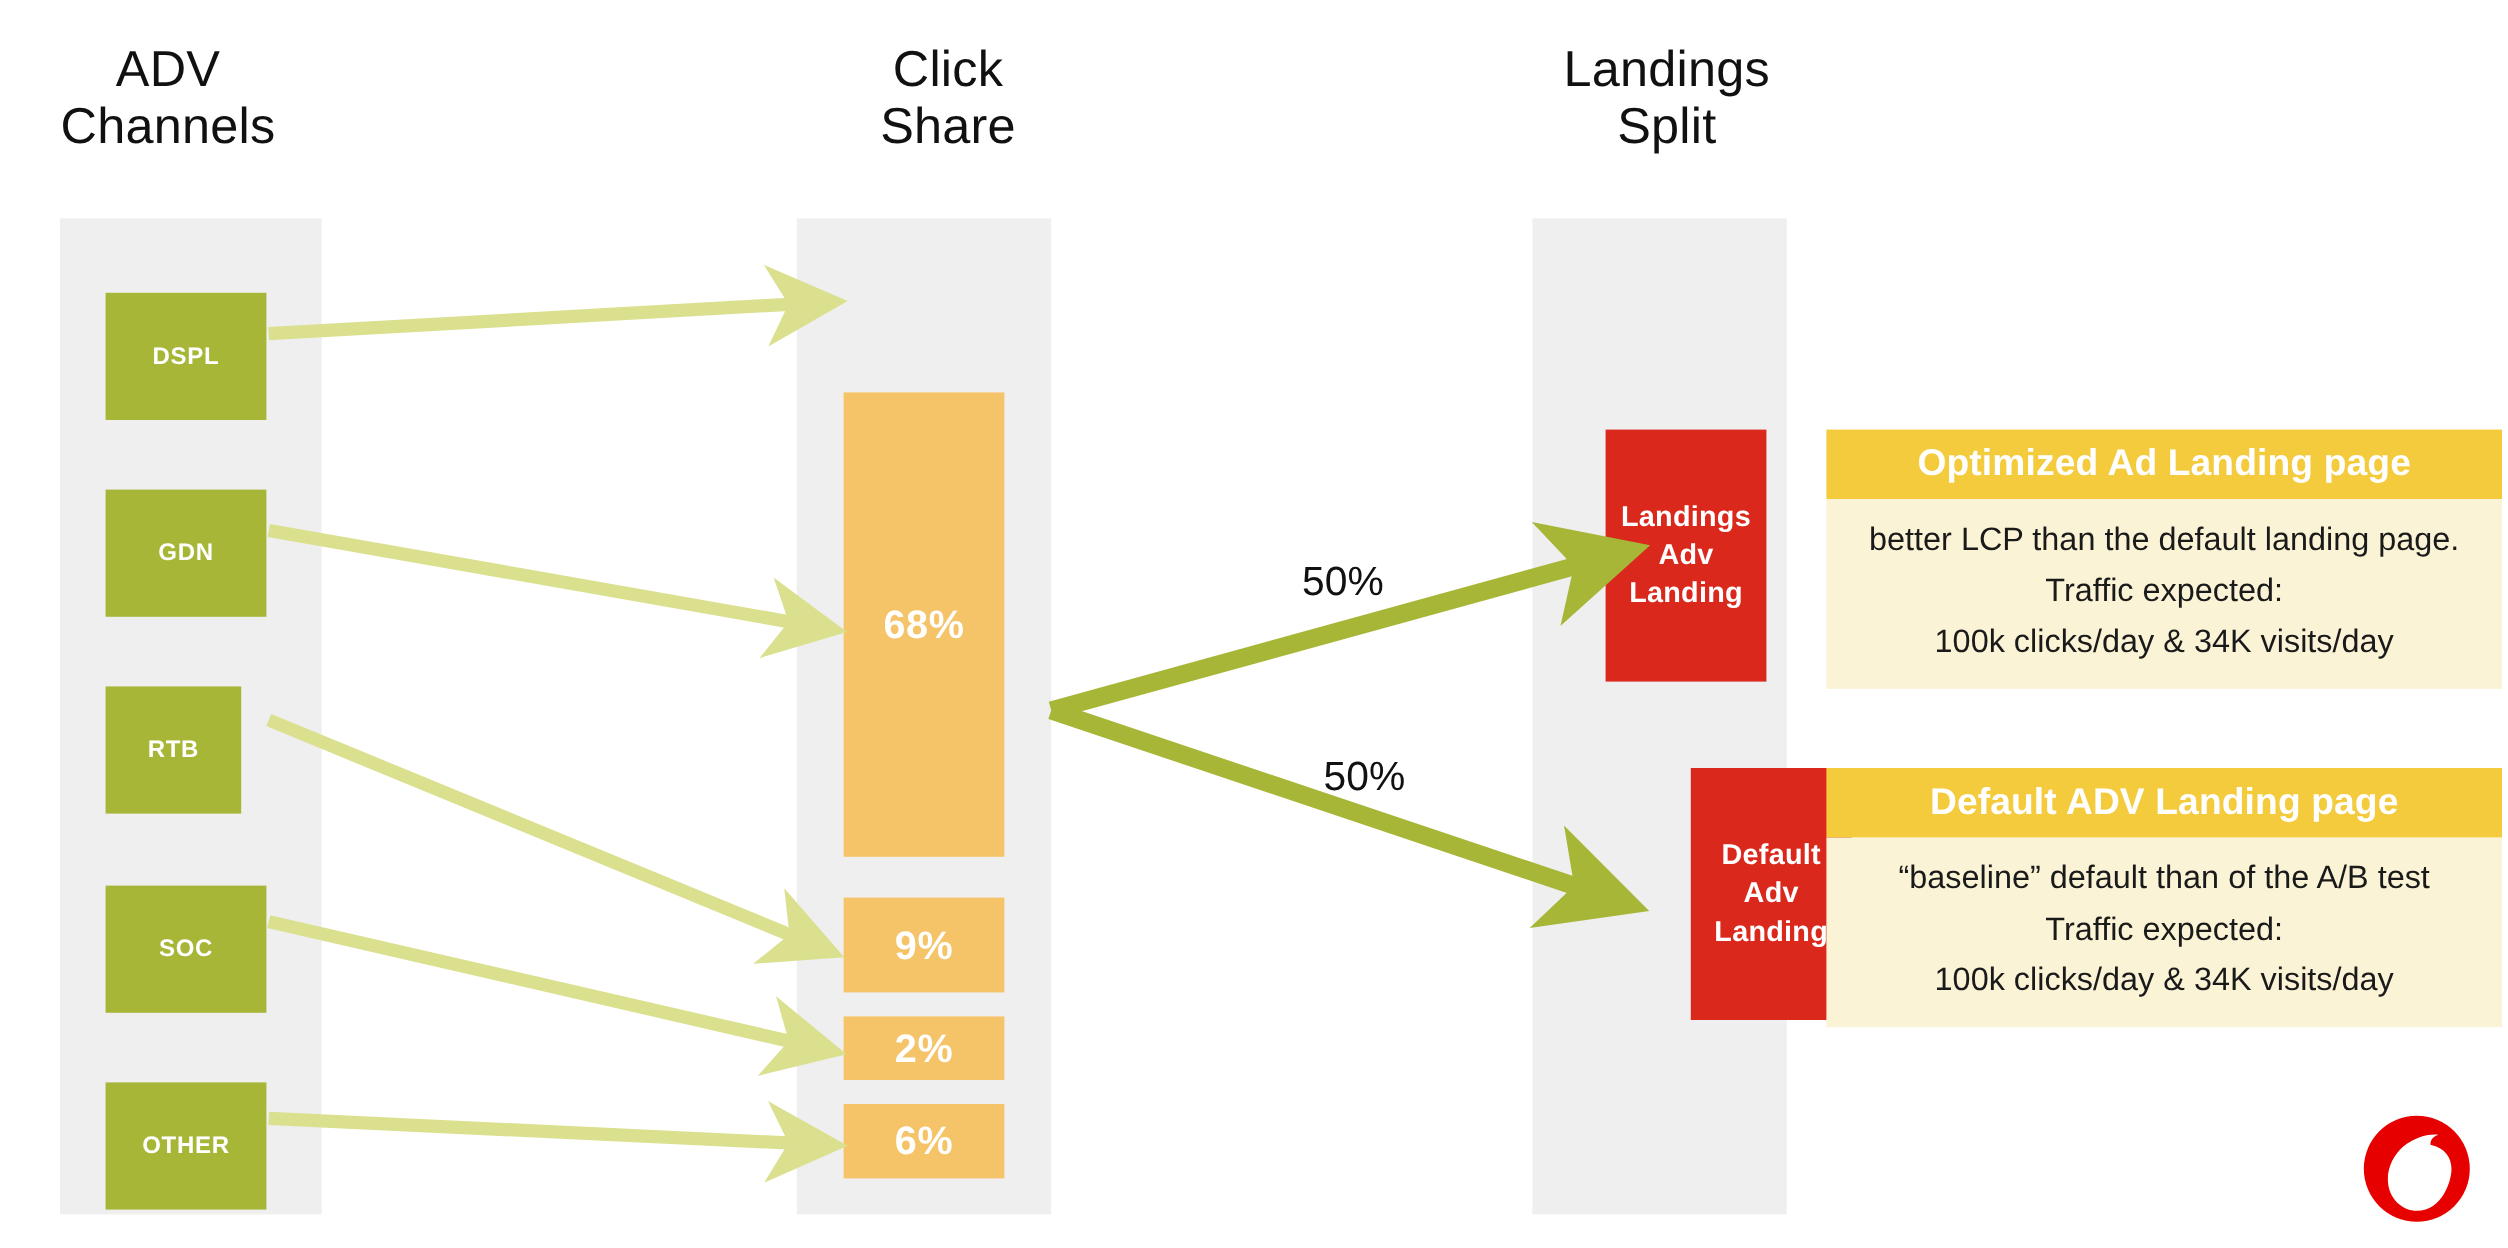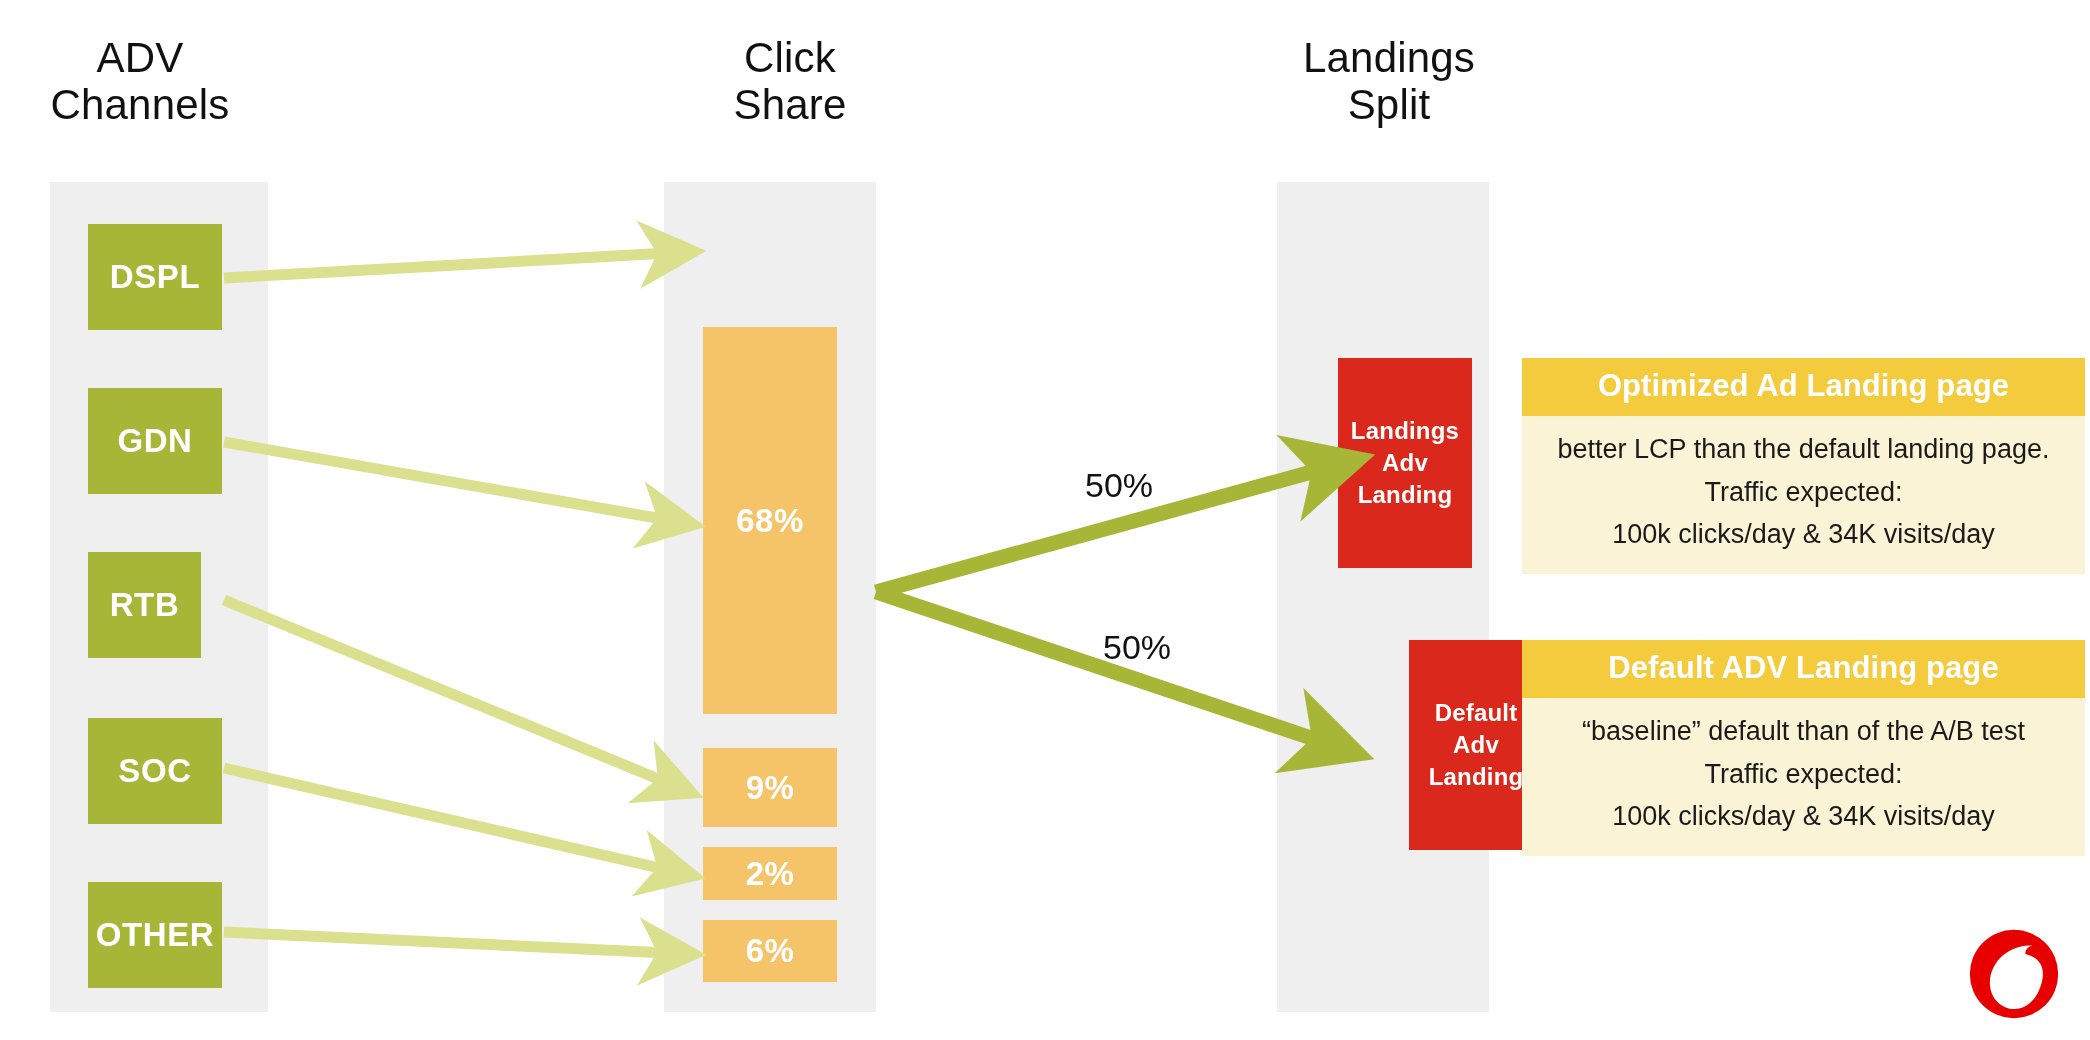--- a/index.html
+++ b/index.html
@@ -16,21 +16,21 @@
     font-size:42px;line-height:1.12;font-weight:400;letter-spacing:.2px;
   }
 
   
   .lane{position:absolute;background:#efefef;}
 
   
   .chan{
     position:absolute;background:#A8B637;color:#ffffff;
     display:flex;align-items:center;justify-content:center;
-    font-size:33px;font-weight:bold;letter-spacing:.6px;
+    font-size:20px;font-weight:bold;letter-spacing:.6px;margin-top:20px;
   }
 
   
   .share{
     position:absolute;background:#F5C468;color:#ffffff;
     display:flex;align-items:center;justify-content:center;
     font-size:33px;font-weight:bold;letter-spacing:.5px;
   }
 
   

